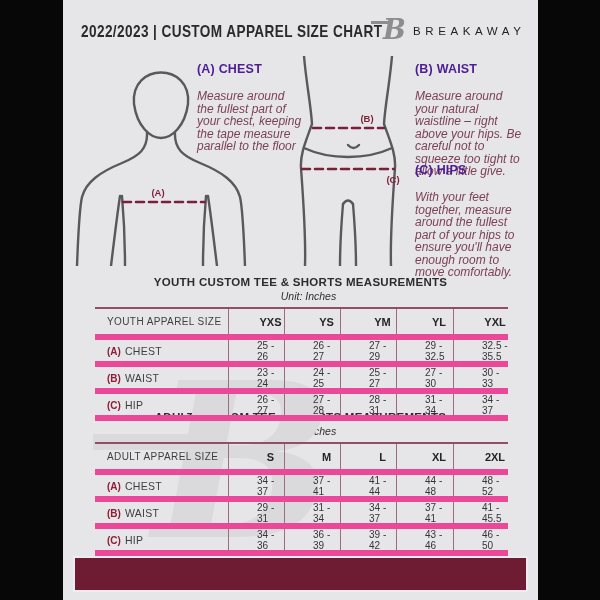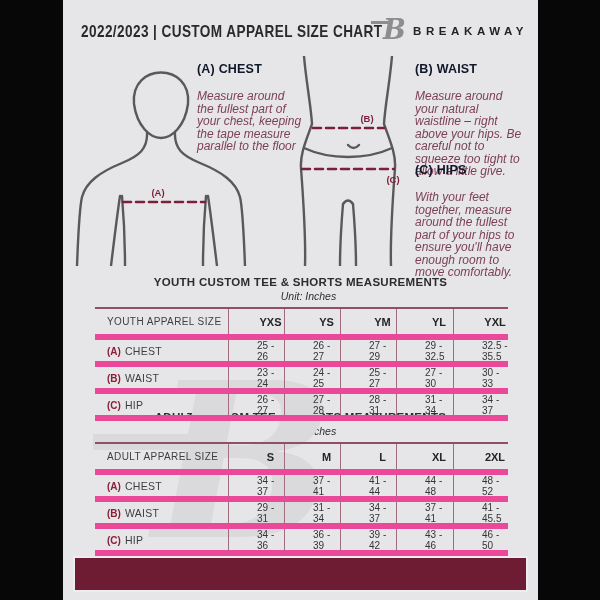--- a/index.html
+++ b/index.html
@@ -23,32 +23,32 @@
     transform:scaleX(0.80); transform-origin:left center;
   }
   .logo { left:310px; top:14px; width:36px; height:34px; }
   .logo-b {
     position:absolute; left:10px; top:0px;
     font-family:"DejaVu Serif", serif; font-style:italic; font-weight:bold;
     font-size:27px; color:#8d8d90;
   }
   .logo-bar { position:absolute; left:-2px; top:7px; width:17px; height:3px; background:#8d8d90; }
   .brand {
-    left:350px; top:25px; font-size:11.5px; font-weight:bold;
+    left:350px; top:25px; font-size:11.5px; font-weight:normal;
     letter-spacing:4.6px; color:#232325; white-space:nowrap;
   }
 
   
   .fig { pointer-events:none; }
   .fig path { fill:none; stroke:#59595b; stroke-width:2.4; stroke-linecap:round; }
   .fig path.dash { stroke:#7c1f38; stroke-width:2.6; stroke-dasharray:8 5; }
   .fig text { font-family:"Liberation Sans", sans-serif; font-size:9.5px; font-weight:bold; fill:#7c1f38; }
 
   
-  .guide-h { font-size:12.5px; font-weight:bold; color:#0f172a; letter-spacing:0.2px; }
+  .guide-h { font-size:12.5px; font-weight:bold; color:#4c1d95; letter-spacing:0.2px; }
   .guide-p {
     margin-top:14px; font-size:12px; font-style:italic; line-height:12.5px;
     color:#7c4156;
   }
 
   
   .sec-title {
     left:0; width:475px; text-align:center;
     font-size:11.5px; font-weight:bold; color:#2c2c2e; letter-spacing:0.3px;
   }

